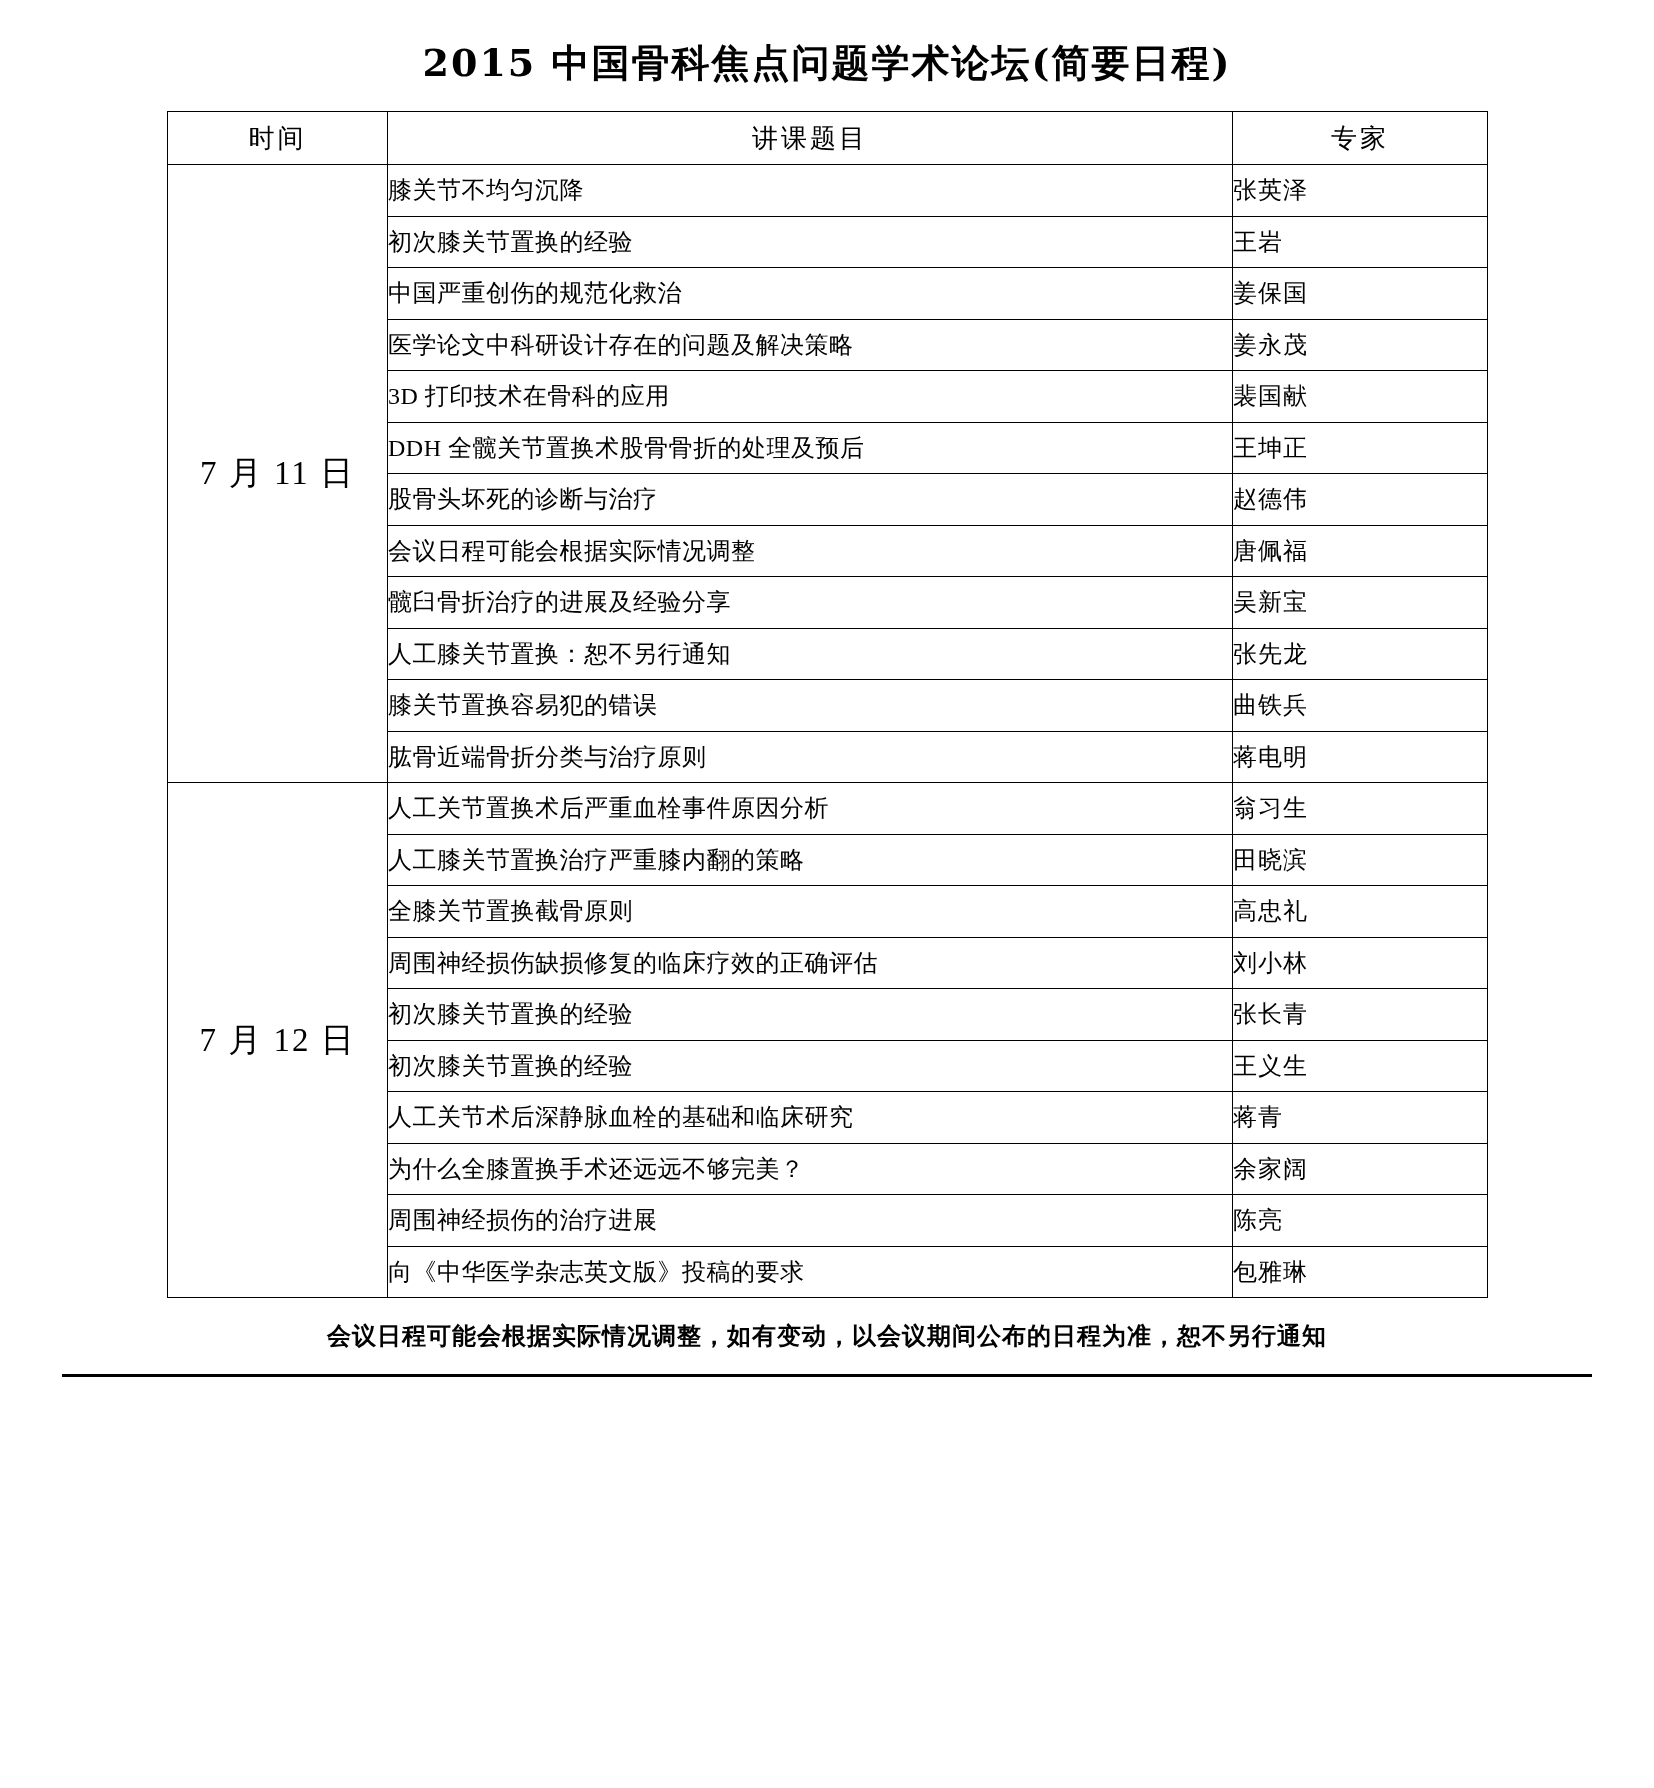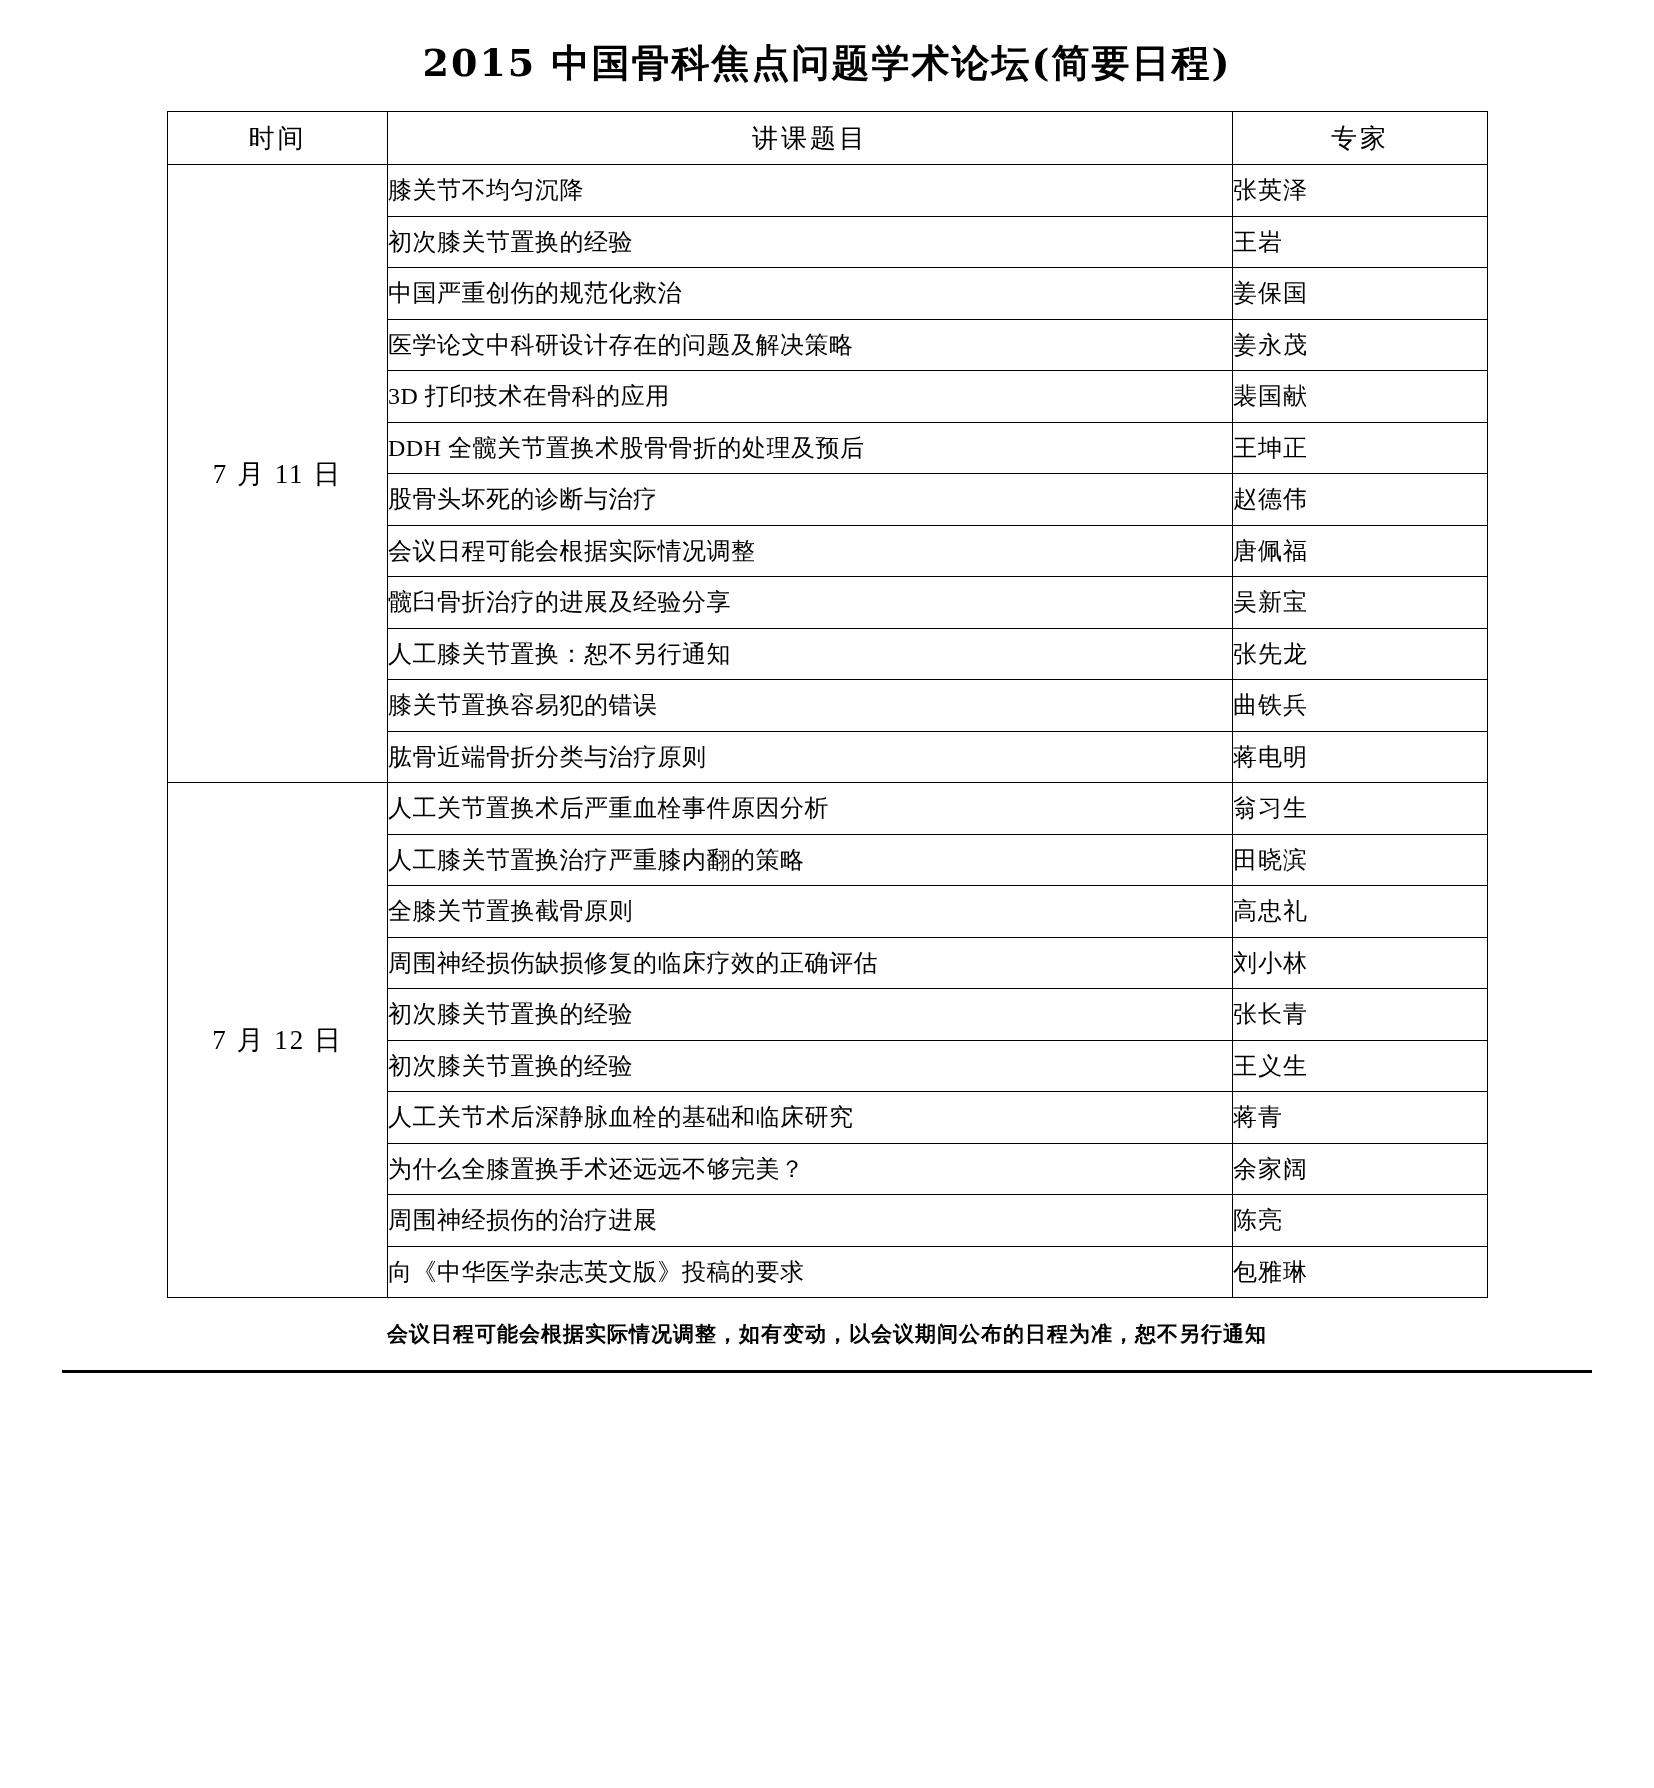--- a/index.html
+++ b/index.html
@@ -57,34 +57,34 @@
     font-weight: normal;
     letter-spacing: 3px;
   }
   tbody td {
     height: 50.5px;
     font-size: 24px;
     margin-top: 28px;
   }
   td.time-cell {
     text-align: center;
-    font-size: 27px;
+    font-size: 33px;
     letter-spacing: 2px;
   }
   td.title-cell {
     padding-left: 18px;
     letter-spacing: 0.5px;
   }
   td.expert-cell {
     padding-left: 18px;
     letter-spacing: 1px;
   }
   .note {
     text-align: center;
-    font-size: 21px;
+    font-size: 24px;
     font-weight: bold;
     margin-top: 22px;
     letter-spacing: 1px;
     font-family: "DejaVu Sans", "Liberation Sans", sans-serif;
   }
   .bottom-rule {
     width: 1530px;
     margin: 22px auto 0 auto;
     border-top: 3px solid #000;
   }

